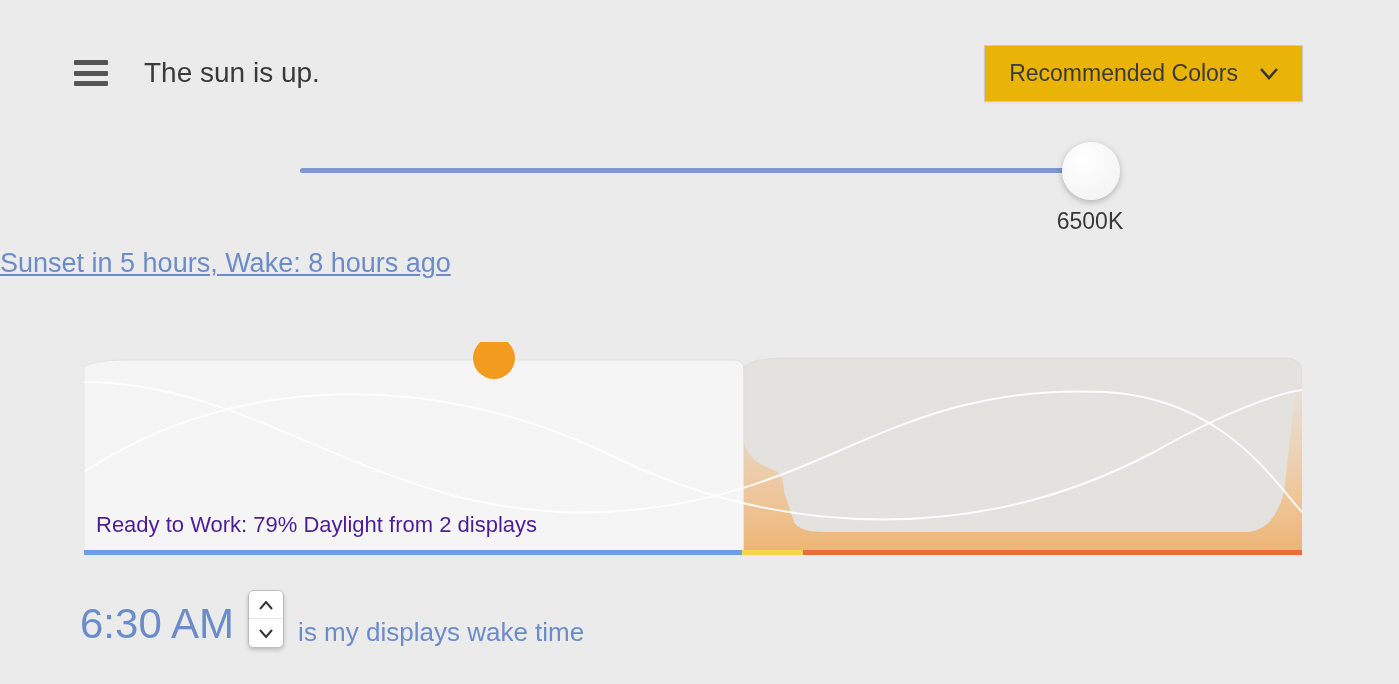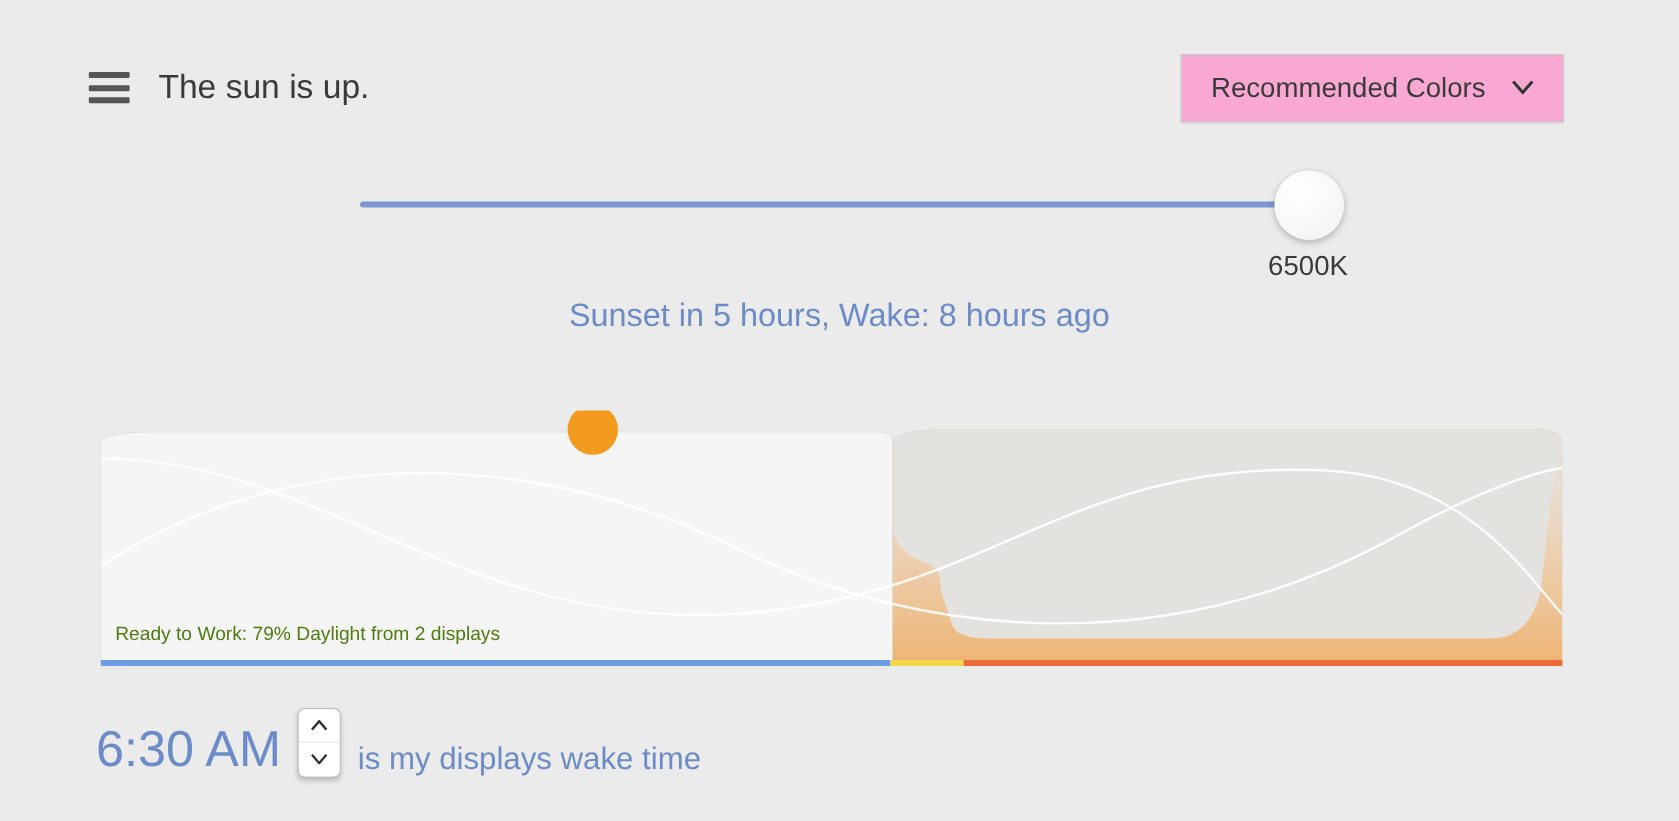--- a/index.html
+++ b/index.html
@@ -32,26 +32,26 @@
   }
   .hamburger span {
     display: block;
     height: 5px;
     background: #555;
     border-radius: 1px;
   }
   .status-text {
     font-size: 28px;
     color: #3a3a3a;
-    margin-left: 24px;
+    margin-left: 36px;
     font-weight: 400;
   }
   .header-left { display: flex; align-items: center; }
   .dropdown {
-    background: #f9a8d4;
+    background: #eab308;
     border: 1px solid #c9c9c9;
     padding: 14px 24px;
     display: flex;
     align-items: center;
     gap: 22px;
     font-size: 23px;
     cursor: pointer;
     min-width: 290px;
     justify-content: center;
     box-shadow: 0 1px 2px rgba(0,0,0,0.05);
@@ -99,40 +99,41 @@
     text-align: center;
     width: 100px;
   }
 
   
   .info-line {
     position: absolute;
     top: 248px;
     left: 0;
     width: 100%;
-    text-align: center;
+    text-align: left;
     font-size: 27px;
     color: #6b8cc9;
+    text-decoration: underline;
   }
 
   
   .chart {
     position: absolute;
     top: 342px;
     left: 84px;
     width: 1218px;
     height: 210px;
   }
   .chart svg { width: 100%; height: 100%; display: block; }
   .chart-status {
     position: absolute;
     bottom: 14px;
     left: 12px;
-    font-size: 16px;
-    color: #4d7c0f;
+    font-size: 22px;
+    color: #4c1d95;
     z-index: 5;
   }
 
   
   .timebar {
     position: absolute;
     top: 550px;
     left: 84px;
     width: 1218px;
     height: 5px;

